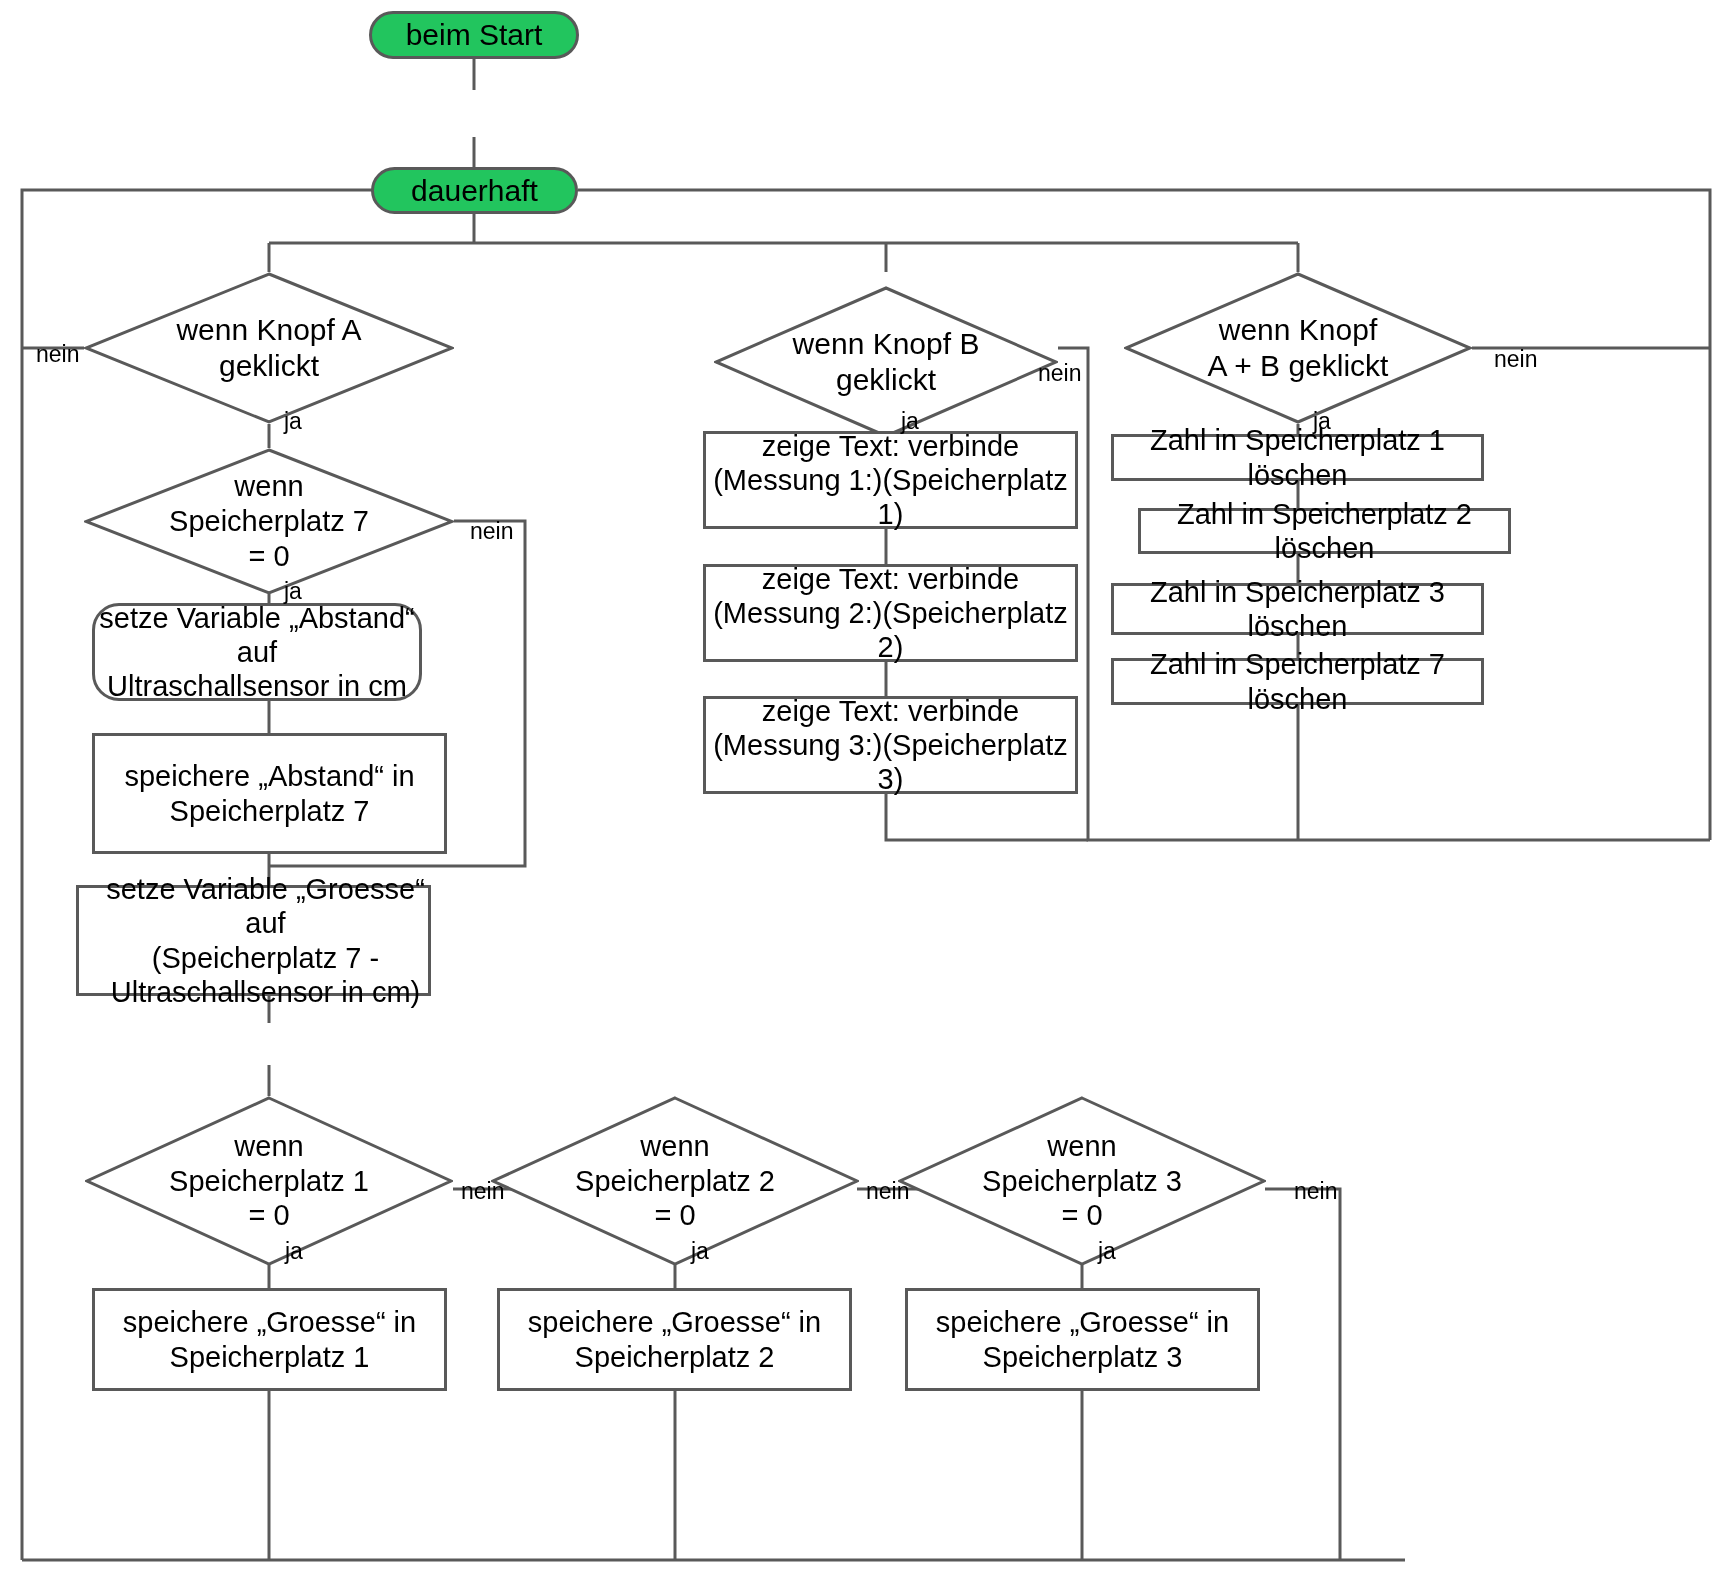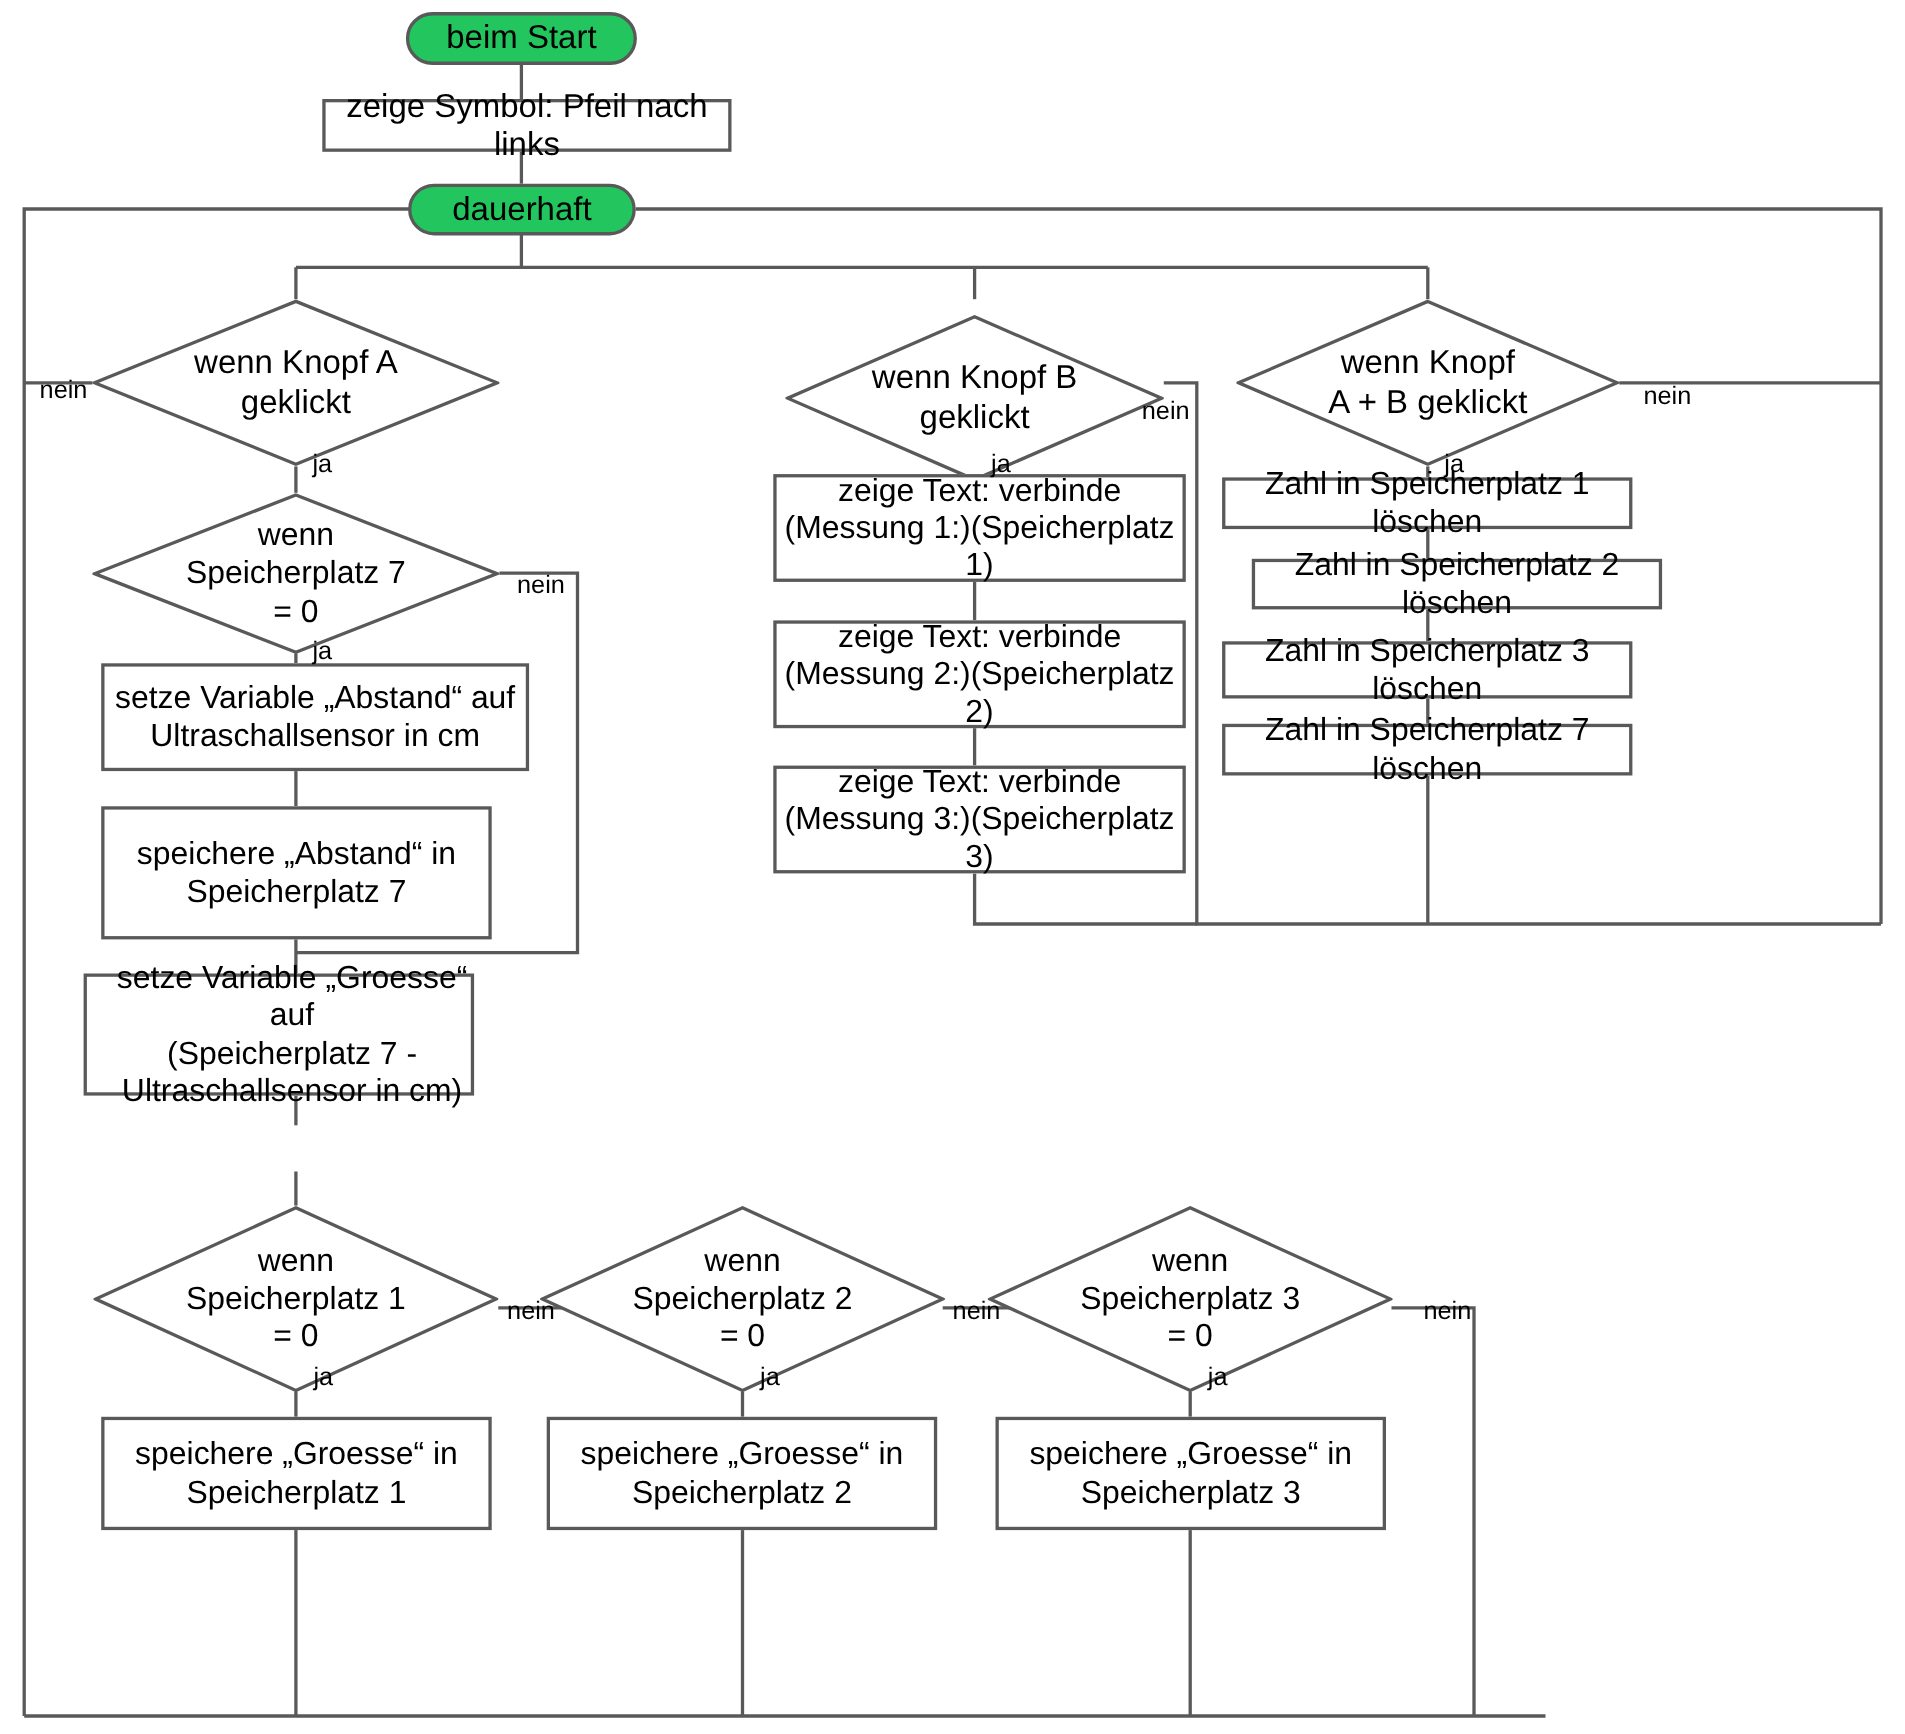--- a/index.html
+++ b/index.html
@@ -147,23 +147,20 @@
 
     <line x1="269" y1="1390" x2="269" y2="1560"></line>
     <line x1="675" y1="1390" x2="675" y2="1560"></line>
     <line x1="1082" y1="1390" x2="1082" y2="1560"></line>
   </svg>
 
   <div class="node stadium t30" style="left:369px; top:11px; width:210px; height:48px;">
     <span>beim Start</span>
   </div>
 
-  <div class="node rect t30" style="left:293px; top:90px; width:372px; height:48px;">
-    <span>zeige Symbol: Pfeil nach links</span>
-  </div>
 
   <div class="node stadium t30" style="left:371px; top:167px; width:207px; height:47px;">
     <span>dauerhaft</span>
   </div>
 
   <div class="diamond-wrap" style="left:84px; top:272px; width:370px; height:152px;">
     <svg class="diamond-shape" viewBox="0 0 370 152" preserveAspectRatio="none">
       <polygon points="185,2 368,76 185,150 2,76"></polygon>
     </svg>
     <div class="diamond-label t30">wenn Knopf A
@@ -188,21 +185,21 @@
 
   <div class="diamond-wrap" style="left:84px; top:448px; width:370px; height:147px;">
     <svg class="diamond-shape" viewBox="0 0 370 147" preserveAspectRatio="none">
       <polygon points="185,2 368,73.5 185,145 2,73.5"></polygon>
     </svg>
     <div class="diamond-label t29">wenn
 Speicherplatz 7
 = 0</div>
   </div>
 
-  <div class="node rect t29" style="left:92px; top:603px; width:389px; height:98px;">
+  <div class="node rect t29" style="left:92px; top:603px; width:330px; height:98px;border-radius:27px;">
     <span>setze Variable „Abstand“ auf
 Ultraschallsensor in cm</span>
   </div>
 
   <div class="node rect t29" style="left:92px; top:733px; width:355px; height:121px;">
     <span>speichere „Abstand“ in
 Speicherplatz 7</span>
   </div>
 
   <div class="node rect t29" style="left:76px; top:885px; width:355px; height:111px;padding-left:24px;">

